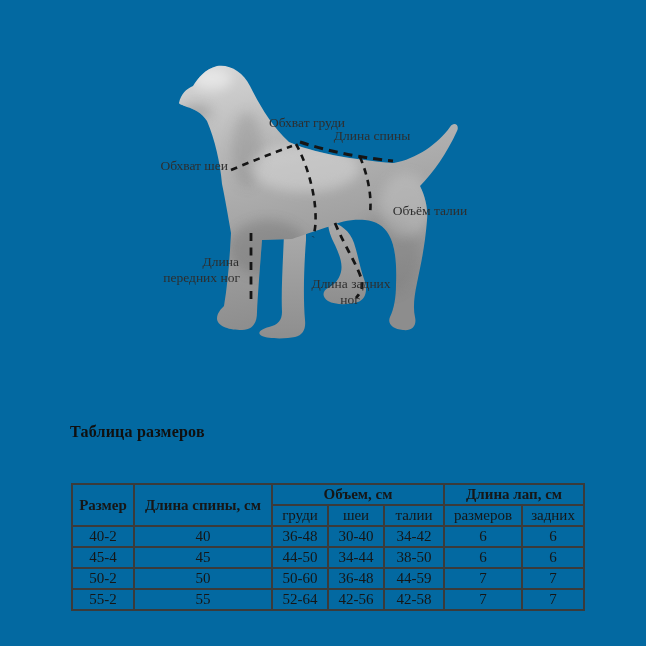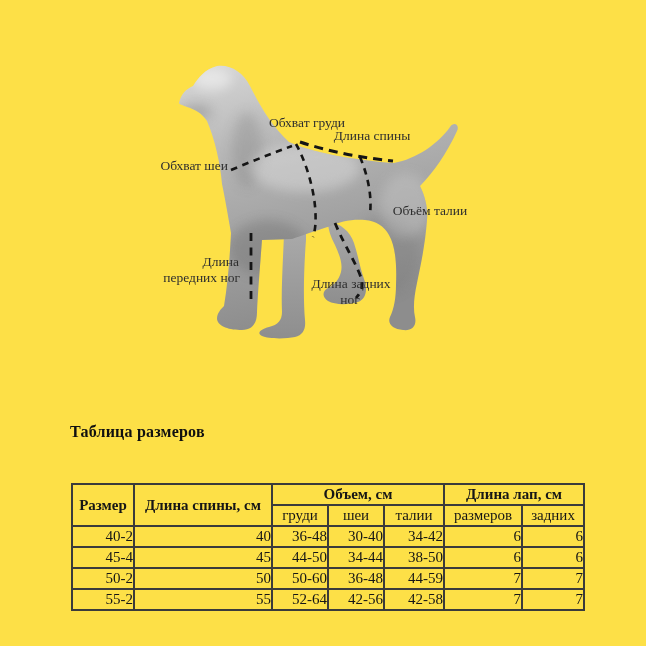--- a/index.html
+++ b/index.html
@@ -1,17 +1,17 @@
 <!DOCTYPE html>
 <html><head>
 <meta charset="utf-8">
 <style>
   html,body { margin:0; padding:0; background:#ffffff; }
   .page {
-    position:relative; width:646px; height:646px; background:#fde047;
+    position:relative; width:646px; height:646px; background:#0369a1;
     font-family:"Liberation Serif","DejaVu Serif",serif; overflow:hidden;
   }
   .diagram-svg { position:absolute; left:0; top:0; }
   .svg-label {
     font-family:"Liberation Serif","DejaVu Serif",serif;
     font-size:13.5px; fill:#2e2e2e;
   }
   .section-title {
     position:absolute; left:70px; top:423px;
     font-size:16px; font-weight:bold; color:#101010; letter-spacing:.2px;
@@ -21,21 +21,21 @@
     border-collapse:collapse; table-layout:fixed; width:513px;
   }
   .size-table th, .size-table td {
     border:2px solid #3b3b3b; text-align:center; vertical-align:middle;
     font-size:15px; color:#161616; padding:0; height:19px;
     font-family:"Liberation Serif","DejaVu Serif",serif;
   }
   .size-table th.group { font-weight:bold; }
   .size-table th.sub   { font-weight:normal; }
   .size-table th.span2 { font-weight:bold; }
-  .size-table td { font-weight:normal;text-align:right; }
+  .size-table td { font-weight:normal; }
 </style>
 </head>
 <body>
 
 <div class="page">
 
   <svg class="diagram-svg" width="646" height="410" viewBox="0 0 646 410" aria-hidden="true">
     <defs>
       <linearGradient id="bodyGrad" x1="0" y1="0" x2="0.25" y2="1">
         <stop offset="0" stop-color="#d8d8d8"></stop>

